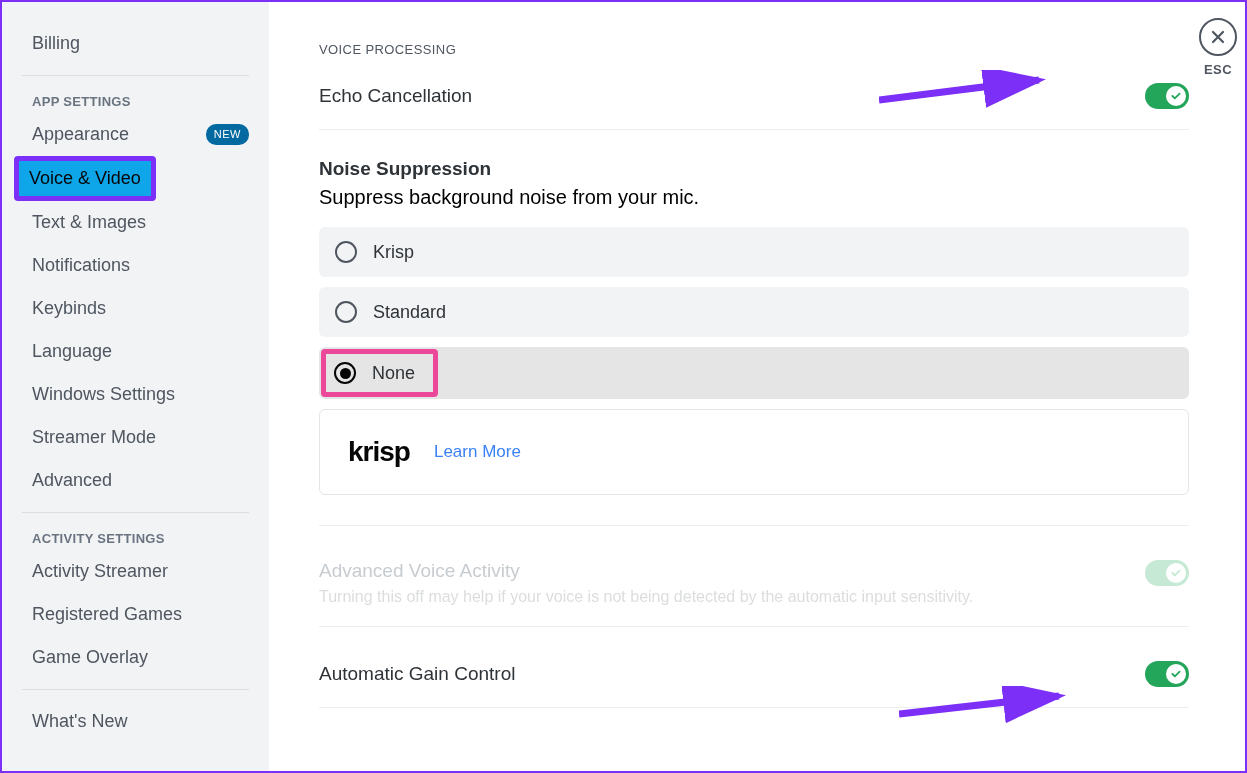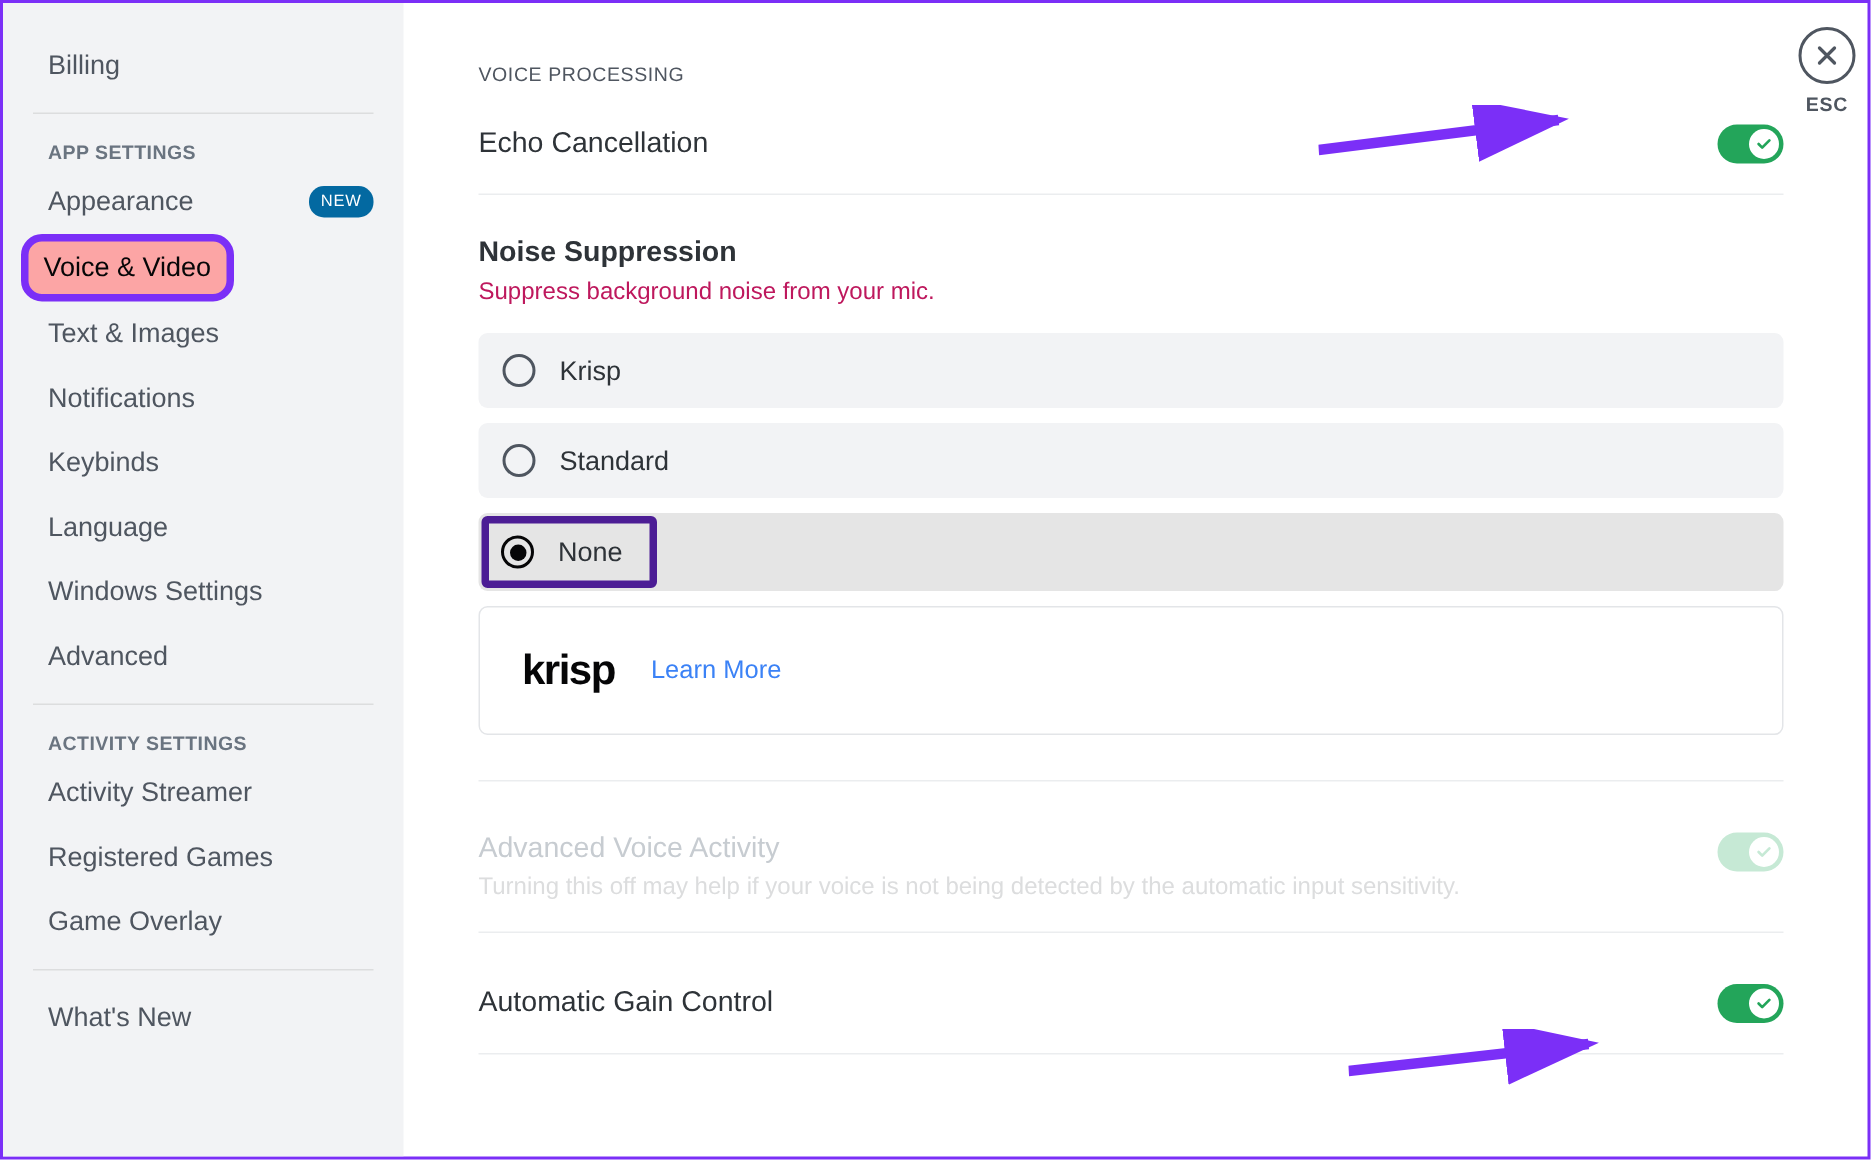--- a/index.html
+++ b/index.html
@@ -1,44 +1,44 @@
 <!DOCTYPE html>
 <html><head>
 <meta charset="utf-8">
 <style>
 * { box-sizing: border-box; margin: 0; padding: 0; }
 body { font-family: -apple-system, BlinkMacSystemFont, "Segoe UI", Helvetica, Arial, sans-serif; background: #fff; color: #2e3338; width: 1247px; height: 773px; overflow: hidden; position: relative; border: 2px solid #7b2ff7; }
 .container { display: flex; height: 100%; }
 .sidebar { width: 267px; background: #f2f3f5; padding: 20px 10px 0 20px; overflow-y: auto; }
 .sidebar-item { padding: 8px 10px; font-size: 18px; color: #4f5660; cursor: pointer; border-radius: 4px; display: flex; align-items: center; justify-content: space-between; line-height: 1.5; }
-.sidebar-item.active { background: #fca5a5; color: #060607; border-radius: 14px; }
+.sidebar-item.active { background: #0ea5e9; color: #060607; }
 .sidebar-header { font-size: 13px; font-weight: 700; color: #6a7480; text-transform: uppercase; padding: 8px 10px 4px; letter-spacing: 0.3px; }
 .divider { height: 1px; background: #dcddde; margin: 10px 10px 10px 0; }
 .badge-new { background: #0369a1; color: #fff; font-size: 11px; font-weight: 400; padding: 2px 8px; border-radius: 10px; letter-spacing: 0.5px; }
 .highlight-purple { border: 5px solid #7b2ff7; border-radius: 4px; }
 .main { flex: 1; padding: 40px 56px 0 50px; position: relative; overflow-y: auto; }
 .section-header { font-size: 13px; font-weight: 400; color: #4f5660; text-transform: uppercase; letter-spacing: 0.4px; margin-bottom: 20px; }
 .setting-row { display: flex; justify-content: space-between; align-items: center; padding: 6px 0 20px; border-bottom: 1px solid #ebedef; margin-bottom: 28px; }
 .setting-title { font-size: 19px; color: #2e3338; font-weight: 500; }
 .setting-title.disabled { color: #c7ccd1; }
 .setting-desc { font-size: 16px; color: #6a7480; margin-top: 6px; }
 .setting-desc.disabled { color: #dcddde; }
 .toggle { width: 44px; height: 26px; background: #23a55a; border-radius: 14px; position: relative; cursor: pointer; flex-shrink: 0; }
 .toggle.disabled { background: #c6e9d5; }
 .toggle-knob { width: 20px; height: 20px; background: #fff; border-radius: 50%; position: absolute; top: 3px; right: 3px; display: flex; align-items: center; justify-content: center; }
 .toggle-check { width: 12px; height: 12px; }
 .noise-block { margin-bottom: 20px; }
 .noise-title { font-size: 19px; font-weight: 700; color: #2e3338; margin-bottom: 6px; }
-.noise-desc { font-size: 16px; color: #be185d; margin-bottom: 18px; }
+.noise-desc { font-size: 20px; color: #000000; margin-bottom: 18px; }
 .radio-option { background: #f2f3f5; padding: 14px 16px; border-radius: 6px; margin-bottom: 10px; display: flex; align-items: center; font-size: 18px; color: #2e3338; cursor: pointer; }
 .radio-option.selected { background: #e5e5e5; }
 .radio-circle { width: 22px; height: 22px; border: 2.5px solid #4f5660; border-radius: 50%; margin-right: 16px; display: flex; align-items: center; justify-content: center; flex-shrink: 0; }
 .radio-circle.checked { border-color: #060607; }
 .radio-dot { width: 11px; height: 11px; background: #060607; border-radius: 50%; }
-.radio-hl { display:inline-block; border: 5px solid #4c1d95; border-radius: 4px; padding: 8px 18px 8px 8px; margin: 2px 0 2px 2px; }
+.radio-hl { display:inline-block; border: 5px solid #ec4899; border-radius: 4px; padding: 8px 18px 8px 8px; margin: 2px 0 2px 2px; }
 .radio-option.selected-hl { padding: 0; }
 .radio-inner { display:flex; align-items:center; }
 .krisp-card { border: 1px solid #e3e5e8; border-radius: 6px; padding: 26px 28px; display: flex; align-items: center; margin-bottom: 30px; }
 .krisp-logo { font-size: 28px; font-weight: 800; color: #060607; margin-right: 24px; letter-spacing: -1px; }
 .krisp-link { color: #3b82f6; font-size: 17px; }
 .close-btn { position: absolute; top: 16px; right: 8px; display: flex; flex-direction: column; align-items: center; cursor: pointer; }
 .close-circle { width: 38px; height: 38px; border: 2px solid #4f5660; border-radius: 50%; display: flex; align-items: center; justify-content: center; }
 .close-esc { font-size: 13px; font-weight: 600; color: #4f5660; margin-top: 6px; letter-spacing: 0.5px; }
 .arrow { position: absolute; pointer-events: none; }
 .arrow svg { display: block; }
@@ -57,20 +57,21 @@
       <span class="badge-new">NEW</span>
     </div>
     <div style="margin-left:-8px;margin-right:auto;display:inline-block;">
       <div class="sidebar-item active highlight-purple" style="padding:4px 10px;">Voice &amp; Video</div>
     </div>
     <div class="sidebar-item">Text &amp; Images</div>
     <div class="sidebar-item">Notifications</div>
     <div class="sidebar-item">Keybinds</div>
     <div class="sidebar-item">Language</div>
     <div class="sidebar-item">Windows Settings</div>
+    <div class="sidebar-item">Streamer Mode</div>
     <div class="sidebar-item">Advanced</div>
     <div class="divider"></div>
     <div class="sidebar-header">ACTIVITY SETTINGS</div>
     <div class="sidebar-item">Activity Streamer</div>
     <div class="sidebar-item">Registered Games</div>
     <div class="sidebar-item">Game Overlay</div>
     <div class="divider"></div>
     <div class="sidebar-item">What's New</div>
   </div>
 

